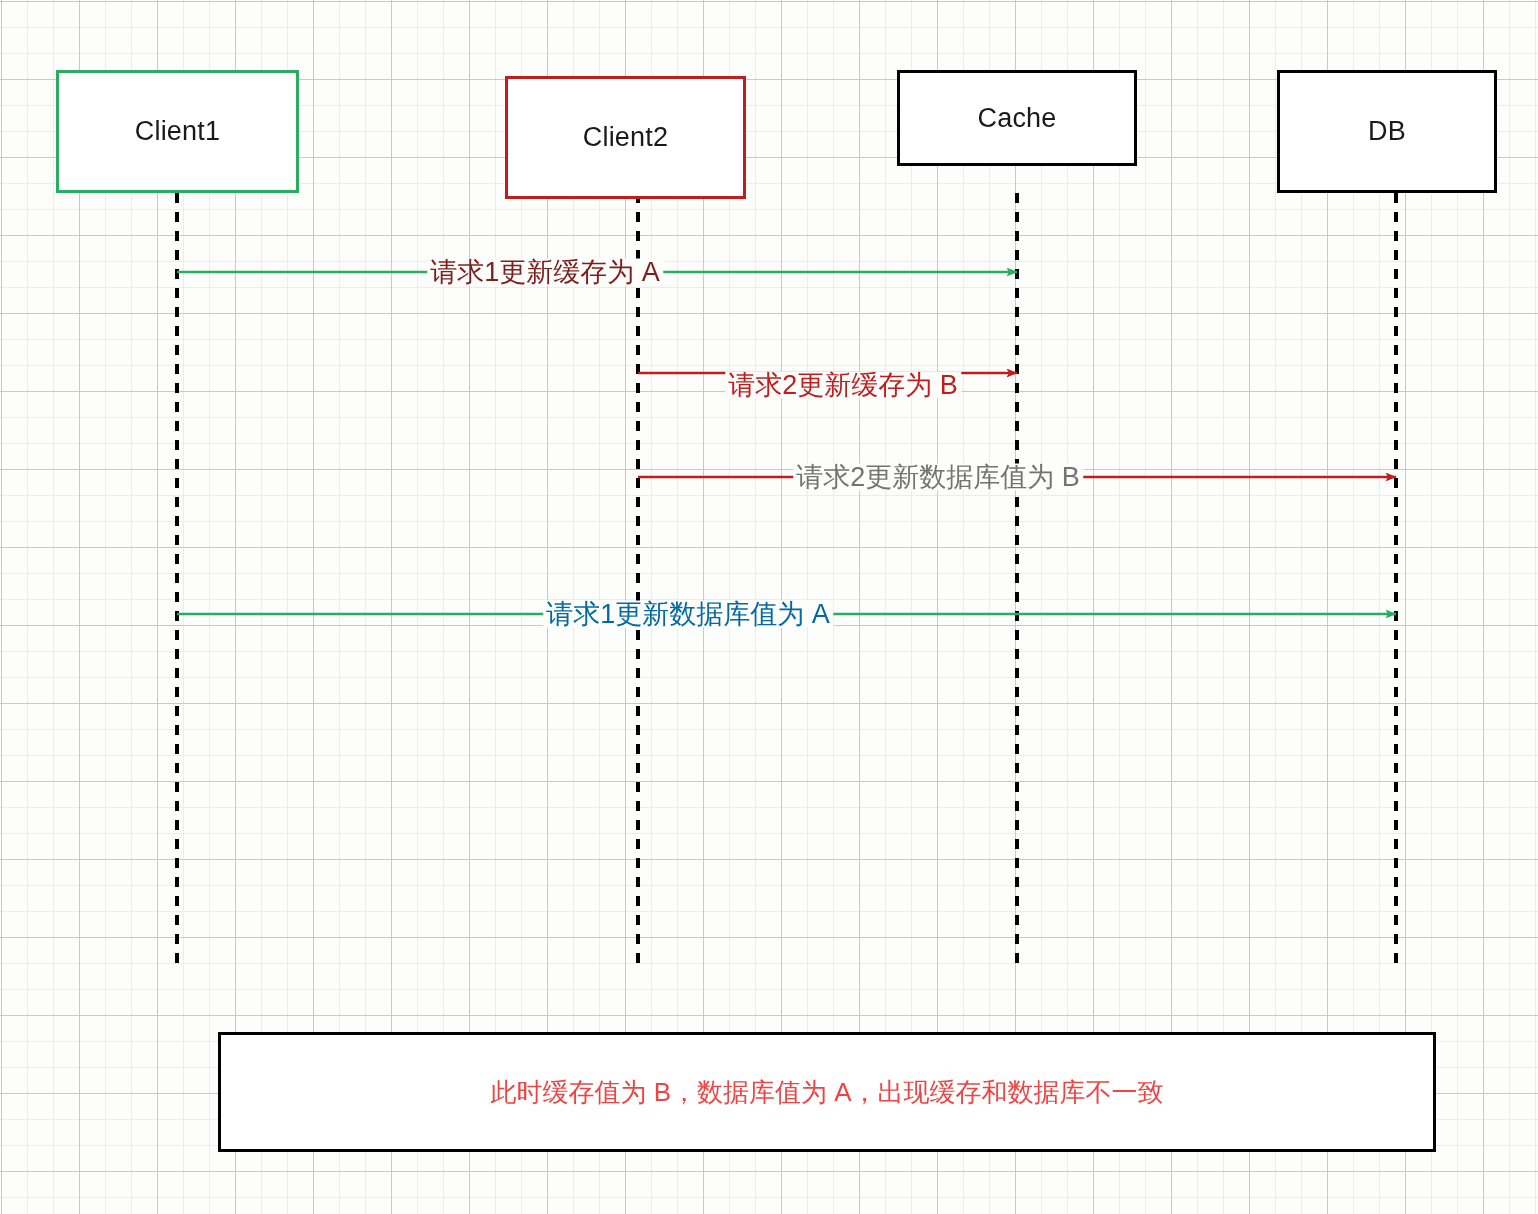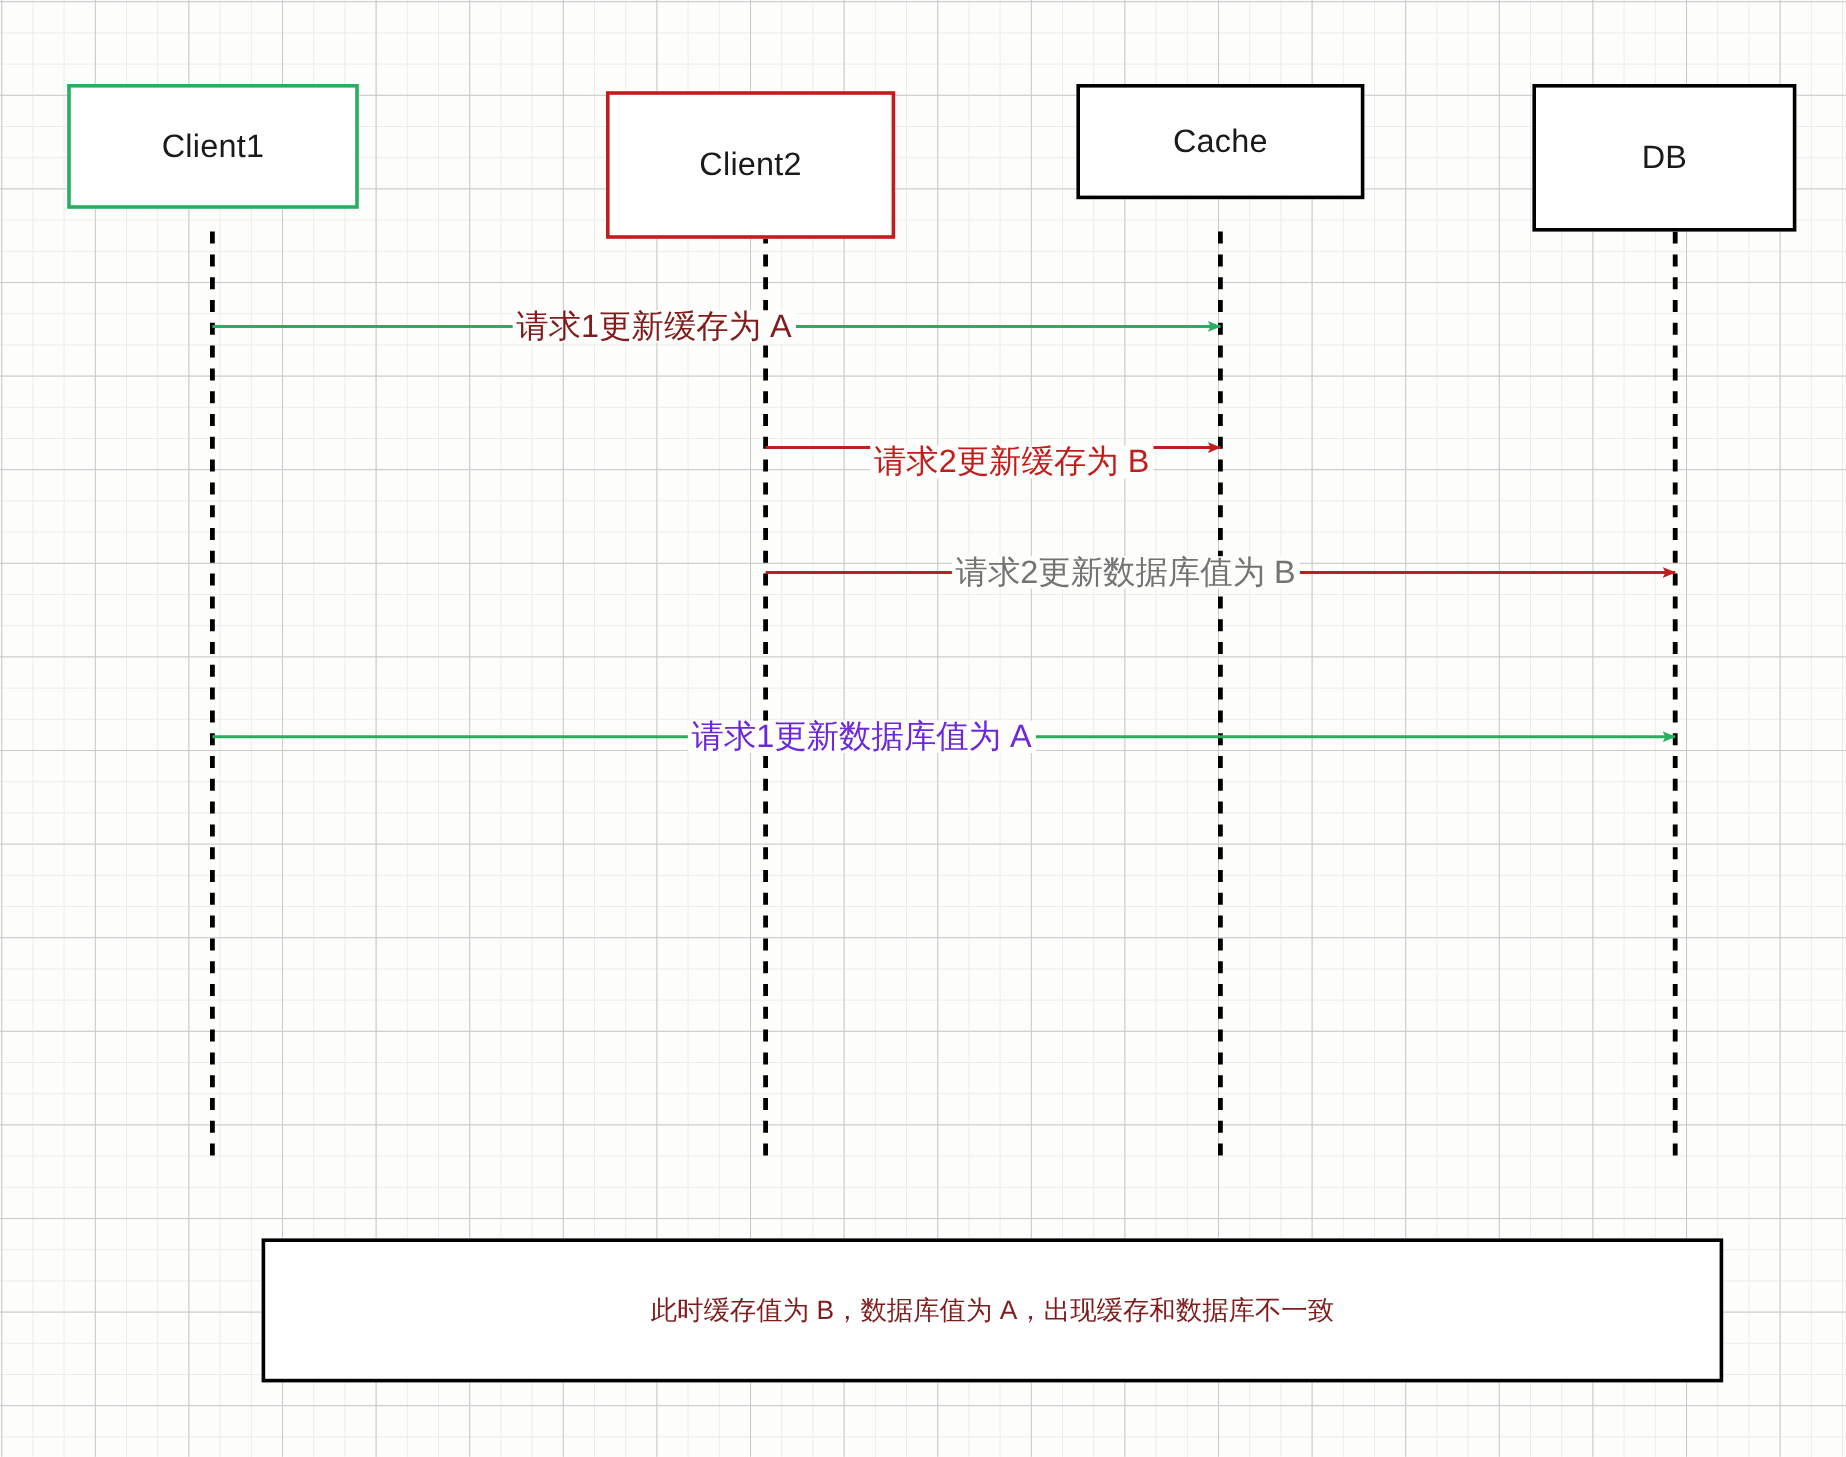--- a/index.html
+++ b/index.html
@@ -56,22 +56,22 @@
   .note-box {
     position: absolute;
     box-sizing: border-box;
     background: #ffffff;
     border: 3px solid #000000;
     display: flex;
     align-items: center;
     justify-content: center;
   }
   .note-label {
-    font-size: 22px;
-    color: #7f1d1d;
+    font-size: 26px;
+    color: #ef4444;
     line-height: 1;
   }
   .msg-label {
     position: absolute;
     font-size: 27px;
     line-height: 1;
     white-space: nowrap;
     background: #fdfdfb;
     padding: 0 3px;
     transform: translate(-50%, -50%);
@@ -99,38 +99,38 @@
       </g>
     <g id="arrows">
         <line x1="177" x2="1017" y1="272" y2="272" stroke="#27ae5f" stroke-width="2.5" marker-end="url(#arrow-green)"></line>
         <line x1="638" x2="1017" y1="373" y2="373" stroke="#c21d1d" stroke-width="2.5" marker-end="url(#arrow-red)"></line>
         <line x1="638" x2="1396" y1="477" y2="477" stroke="#c21d1d" stroke-width="2.5" marker-end="url(#arrow-red)"></line>
         <line x1="177" x2="1396" y1="614" y2="614" stroke="#27ae5f" stroke-width="2.5" marker-end="url(#arrow-green)"></line>
       </g>
   </svg>
 
   <div id="participants">
-      <div class="participant-box" style="left: 56px; top: 70px; width: 243px; height: 104px; border-color: rgb(39, 174, 95);">
+      <div class="participant-box" style="left: 56px; top: 70px; width: 243px; height: 123px; border-color: rgb(39, 174, 95);">
         <span class="participant-label">Client1</span>
       </div>
       <div class="participant-box" style="left: 505px; top: 76px; width: 241px; height: 123px; border-color: rgb(194, 29, 29);">
         <span class="participant-label">Client2</span>
       </div>
       <div class="participant-box" style="left: 897px; top: 70px; width: 240px; height: 96px; border-color: rgb(0, 0, 0);">
         <span class="participant-label">Cache</span>
       </div>
       <div class="participant-box" style="left: 1277px; top: 70px; width: 220px; height: 123px; border-color: rgb(0, 0, 0);">
         <span class="participant-label">DB</span>
       </div>
     </div>
 
   <div id="msglabels">
       <div class="msg-label" style="left: 545px; top: 272px; color: #7f1d1d;">请求1更新缓存为 A</div>
       <div class="msg-label" style="left: 843px; top: 385px; color: rgb(194, 29, 29);">请求2更新缓存为 B</div>
       <div class="msg-label" style="left: 938px; top: 477px; color: #737373;">请求2更新数据库值为 B</div>
-      <div class="msg-label" style="left: 718px; top: 614px; color: #6d28d9;">请求1更新数据库值为 A</div>
+      <div class="msg-label" style="left: 688px; top: 614px; color: #0369a1;">请求1更新数据库值为 A</div>
     </div>
 
   <div class="note-box" id="note-box" style="left: 218px; top: 1032px; width: 1218px; height: 120px; border-color: rgb(0, 0, 0);">
     <span class="note-label" id="note-label">此时缓存值为 B，数据库值为 A，出现缓存和数据库不一致</span>
   </div>
 
 </div>
 
 </body></html>

